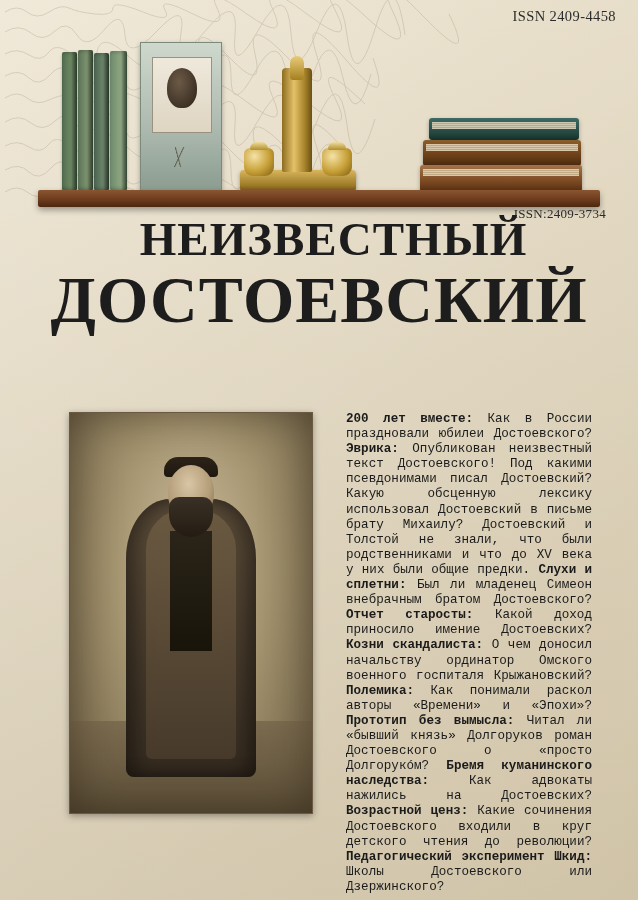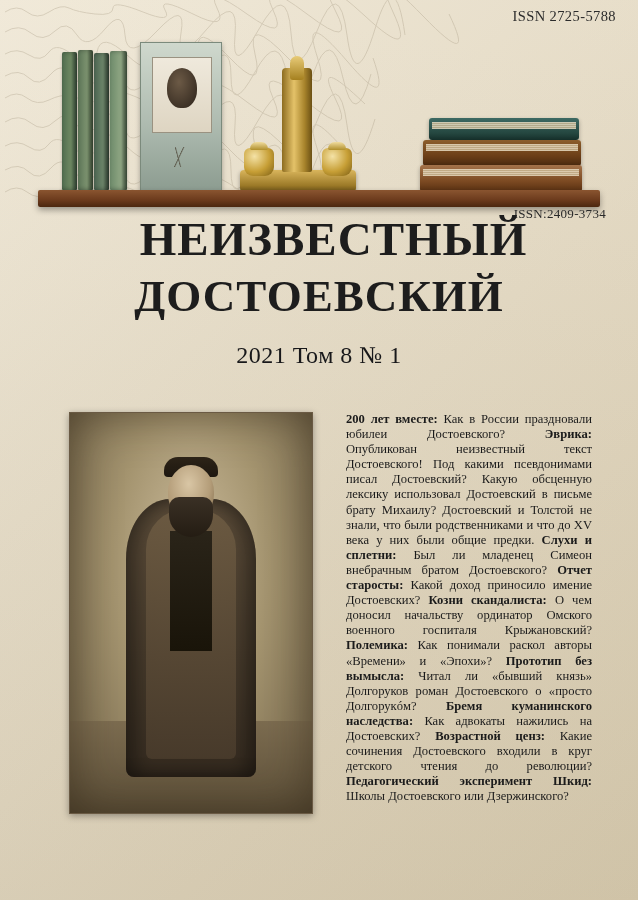--- a/index.html
+++ b/index.html
@@ -185,26 +185,26 @@
     font-family: "Liberation Serif", serif;
     font-size: 47px;
     font-weight: 700;
     color: #1d1d1d;
     letter-spacing: 1px;
     line-height: 1.0;
     padding-left: 29px;
   }
   .t-line2 {
     font-family: "Liberation Serif", serif;
-    font-size: 45px;
+    font-size: 66px;
     font-weight: 700;
     color: #1d1d1d;
     letter-spacing: 1px;
     line-height: 1.05;
-    margin-top: 10px;
+    margin-top: 2px;
   }
   .subtitle {
     margin-top: 14px;
     font-family: "Liberation Serif", serif;
     font-size: 16.5px;
     font-weight: 700;
     letter-spacing: 1.6px;
     color: #6d2f21;
   }
   .issue {
@@ -282,21 +282,21 @@
     position: absolute; inset: 0;
     box-shadow: inset 0 0 46px rgba(40,30,15,0.55);
   }
 
   
   .annot {
     position: absolute;
     left: 346px;
     top: 412px;
     width: 246px;
-    font-family: Liberation Serif, serif;
+    font-family: Liberation Mono, monospace;
     font-size: 12.6px;
     line-height: 15.1px;
     color: #1b1b1b;
     text-align: justify;
     text-justify: inter-word;
     hyphens: manual;
   }
   .annot b { font-weight: 700; }
 
   
@@ -326,21 +326,21 @@
       <path d="M5 54 q12 -7 24 1 t20 -3 t26 5 t22 -5 t30 3 t22 -1 t26 5 t24 -5 t30 3 t26 -3 t34 5 t28 -3 t30 5 t26 -3"></path>
       <path d="M5 76 q14 -8 24 2 t22 -4 t24 4 t26 -4 t22 4 t30 -4 t24 2 t28 -4 t26 4 t24 -4 t32 4 t26 -2 t30 4 t28 -4"></path>
       <path d="M5 98 q12 -8 22 0 t22 2 t20 -4 t26 6 t18 -6 t30 4 t22 -2 t28 4 t24 -6 t30 6 t26 -4 t34 4 t28 -4 t30 6"></path>
       <path d="M5 122 q14 -9 26 1 t24 -2 t22 4 t28 -6 t20 6 t32 -4 t24 2 t26 -4 t28 6 t24 -6 t32 4 t26 -2 t30 4 t28 -6"></path>
       <path d="M5 146 q12 -7 24 1 t20 -3 t26 5 t22 -5 t30 3 t22 -1 t26 5 t24 -5 t30 3 t26 -3 t34 5 t28 -3 t30 5"></path>
       <path d="M5 170 q14 -8 24 2 t22 -4 t24 4 t26 -4 t22 4 t30 -4 t24 2 t28 -4 t26 4 t24 -4 t32 4 t26 -2 t30 4"></path>
       <path d="M5 192 q12 -8 22 0 t22 2 t20 -4 t26 6 t18 -6 t30 4 t22 -2 t28 4 t24 -6 t30 6 t26 -4 t34 4 t28 -4"></path>
     </g>
   </svg>
 
-  <div class="issn-top">ISSN 2725-5788</div>
+  <div class="issn-top">ISSN 2409-4458</div>
 
   <div class="photo-band">
 
     <div class="books-left">
       <div class="bk b1"></div>
       <div class="bk b2"></div>
       <div class="bk b3"></div>
       <div class="bk b4"></div>
     </div>
 
@@ -374,21 +374,20 @@
     </div>
 
     <div class="shelf"></div>
   </div>
 
   <div class="issn-small">ISSN:2409-3734</div>
 
   <div class="title-block">
     <div class="t-line1">НЕИЗВЕСТНЫЙ</div>
     <div class="t-line2">ДОСТОЕВСКИЙ</div>
-    <div class="issue">2021 Том 8 № 1</div>
   </div>
 
   <div class="photo">
     <div class="bgwall"></div>
     <div class="floor"></div>
     <div class="fig-coat"></div>
     <div class="fig-fur"></div>
     <div class="fig-shirt"></div>
     <div class="fig-hat"></div>
     <div class="fig-head"></div>

